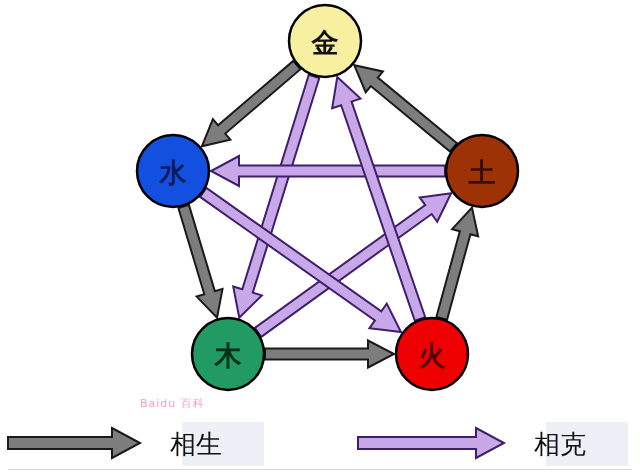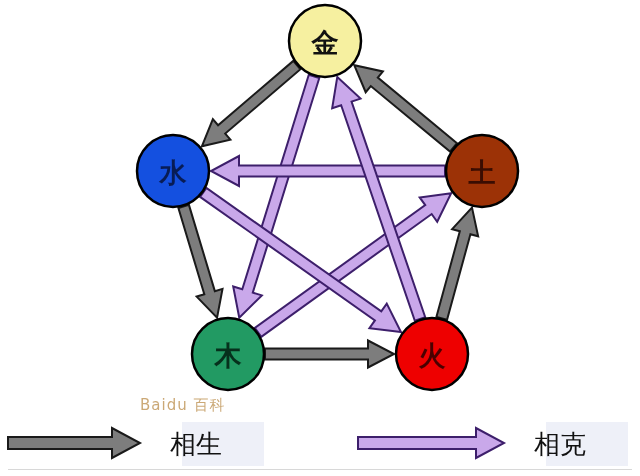--- a/index.html
+++ b/index.html
@@ -24,23 +24,23 @@
     font-family:"DejaVu Sans","Liberation Sans",sans-serif;
     font-size:26px;
     fill:#111111;
     dominant-baseline:central;
   }
   .legend-bg{fill:#eef0f8;}
   .watermark{
     position:absolute;
     left:140px;top:396px;
     font-family:"DejaVu Sans","Liberation Sans",sans-serif;
-    font-size:15px;
+    font-size:11px;
     letter-spacing:1px;
-    color:#a16207;
+    color:#ec4899;
     opacity:.55;
     user-select:none;
     pointer-events:none;
   }
   .divider{
     position:absolute;left:8px;right:8px;bottom:6px;height:1px;background:#d8d8d8;
   }
 </style>
 </head>
 <body>

